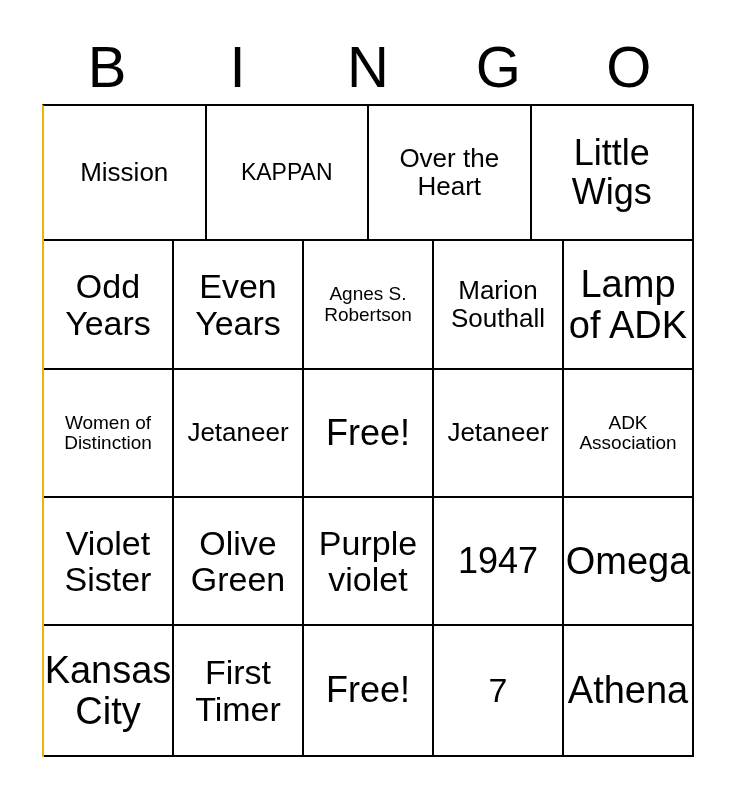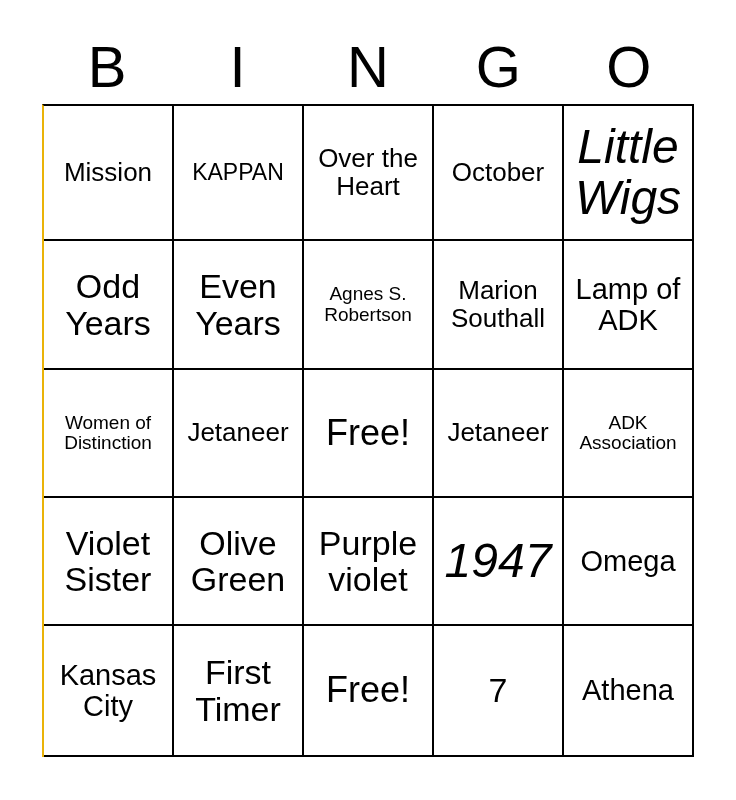--- a/index.html
+++ b/index.html
@@ -74,23 +74,23 @@
     overflow: hidden;
     padding: 2px 4px;
     line-height: 1.06;
     background: #fff;
   }
 
   
   .fs-xs   { font-size: 19px; }
   .fs-sm   { font-size: 23px; }
   .fs-md   { font-size: 26px; }
-  .fs-lg   { font-size: 29px; }
+  .fs-lg   { font-size: 38px; }
   .fs-xl   { font-size: 34px; }
-  .fs-xxl  { font-size: 48px; font-style: italic; }
+  .fs-xxl  { font-size: 36px; }
   .fs-free { font-size: 36px; }
 </style>
 </head>
 <body>
 
 <div id="card">
 
   <div id="header-row">
     <div class="header-letter">B</div>
     <div class="header-letter">I</div>
@@ -98,21 +98,20 @@
     <div class="header-letter">G</div>
     <div class="header-letter">O</div>
   </div>
 
   <div id="bingo-grid">
 
     <div class="bingo-row r1">
       <div class="bingo-cell fs-md">Mission</div>
       <div class="bingo-cell fs-sm">KAPPAN</div>
       <div class="bingo-cell fs-md">Over the Heart</div>
-      <div class="bingo-cell fs-md">October</div>
       <div class="bingo-cell fs-xxl">Little Wigs</div>
     </div>
 
     <div class="bingo-row r2">
       <div class="bingo-cell fs-xl">Odd Years</div>
       <div class="bingo-cell fs-xl">Even Years</div>
       <div class="bingo-cell fs-xs">Agnes S. Robertson</div>
       <div class="bingo-cell fs-md">Marion Southall</div>
       <div class="bingo-cell fs-lg">Lamp of ADK</div>
     </div>

